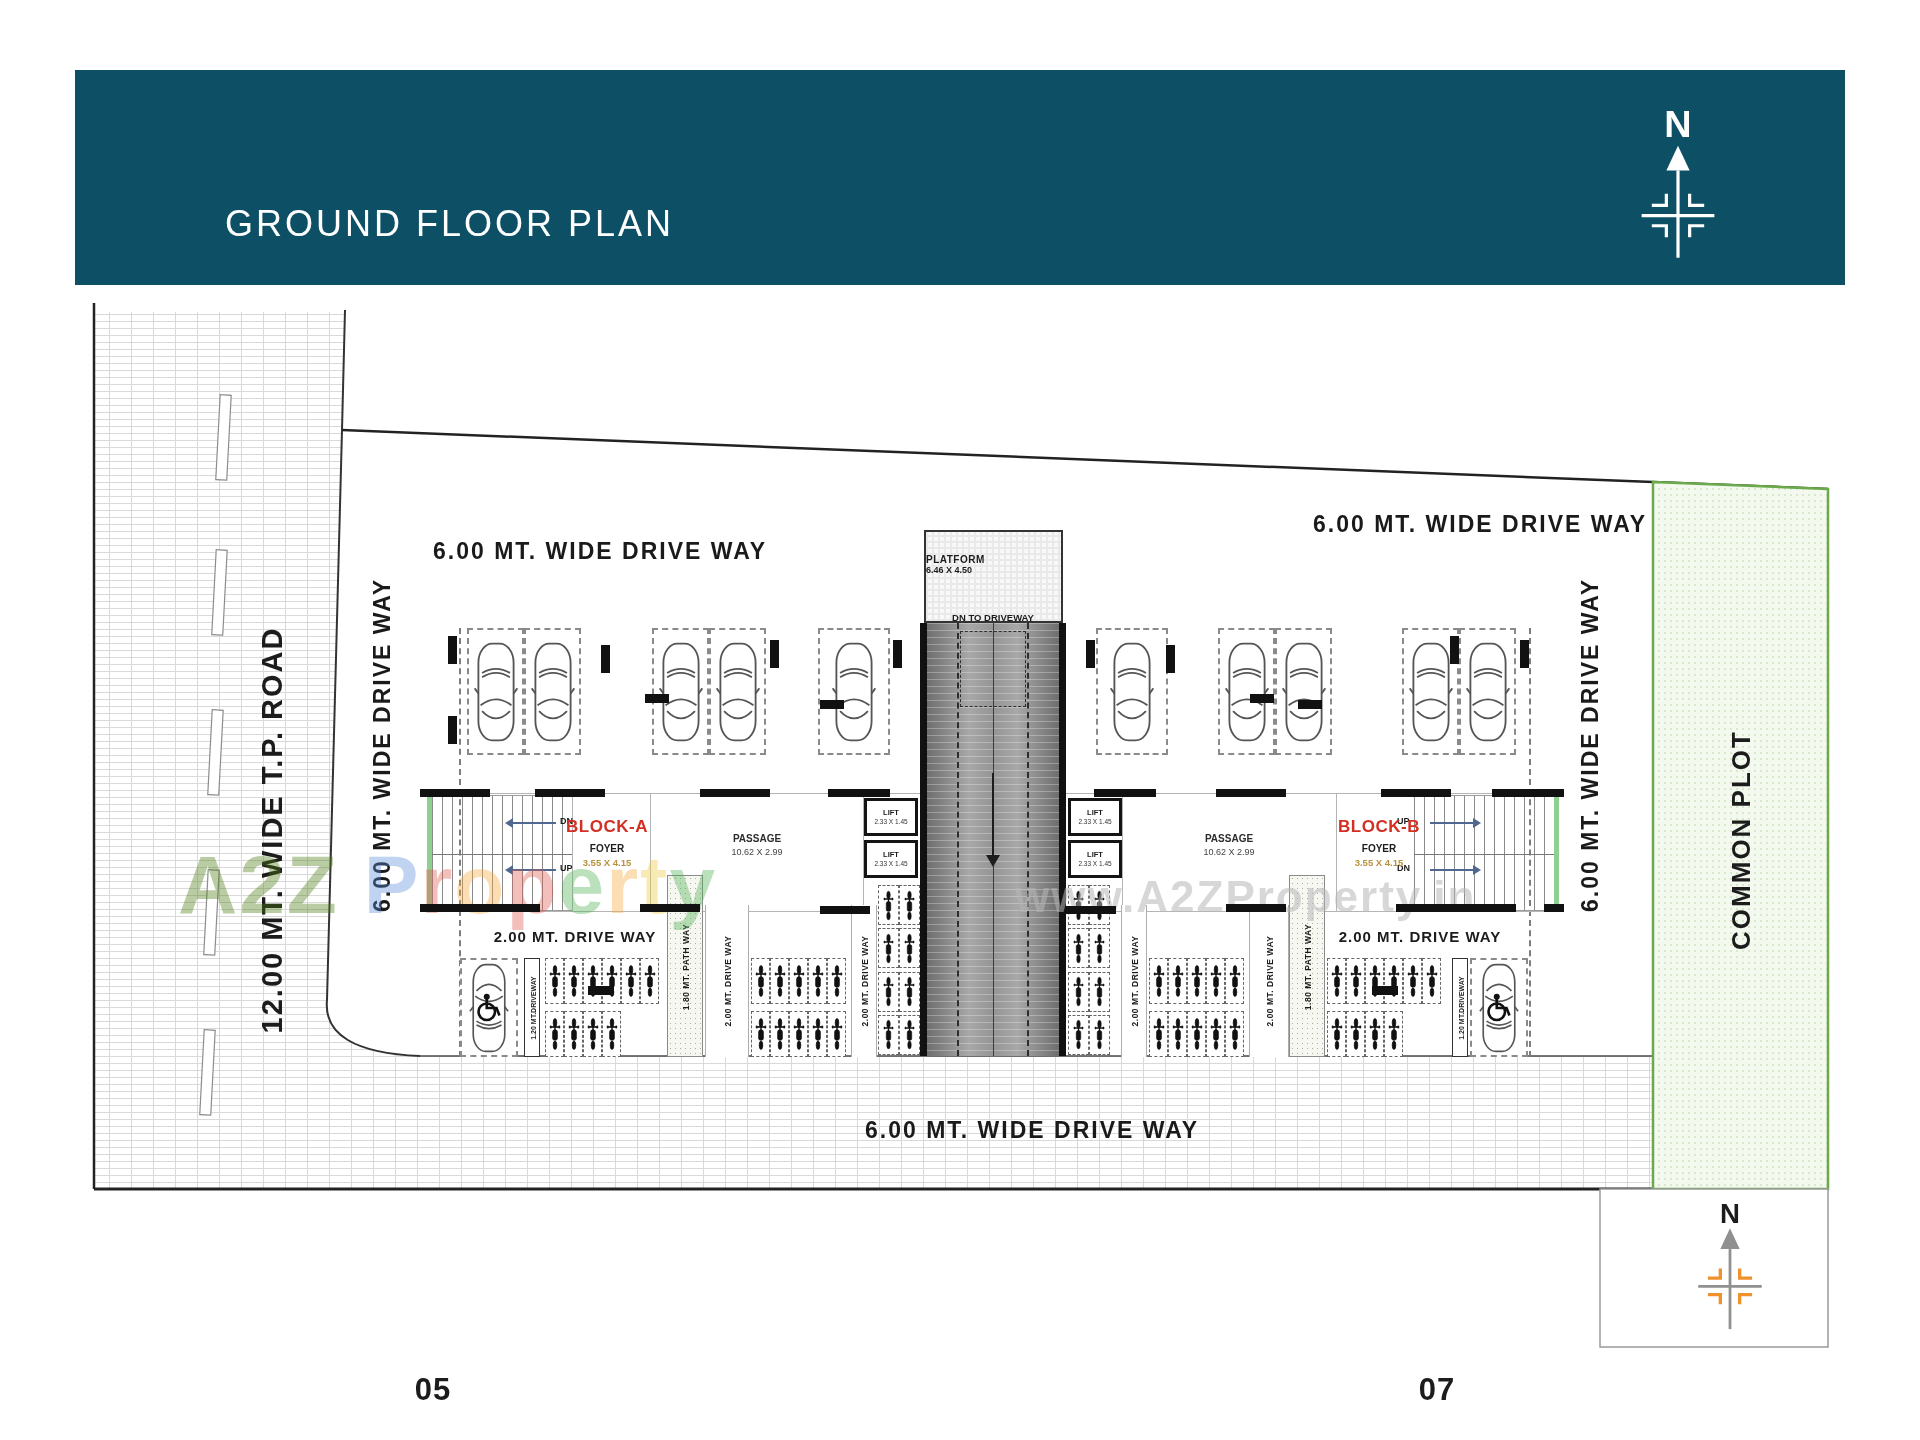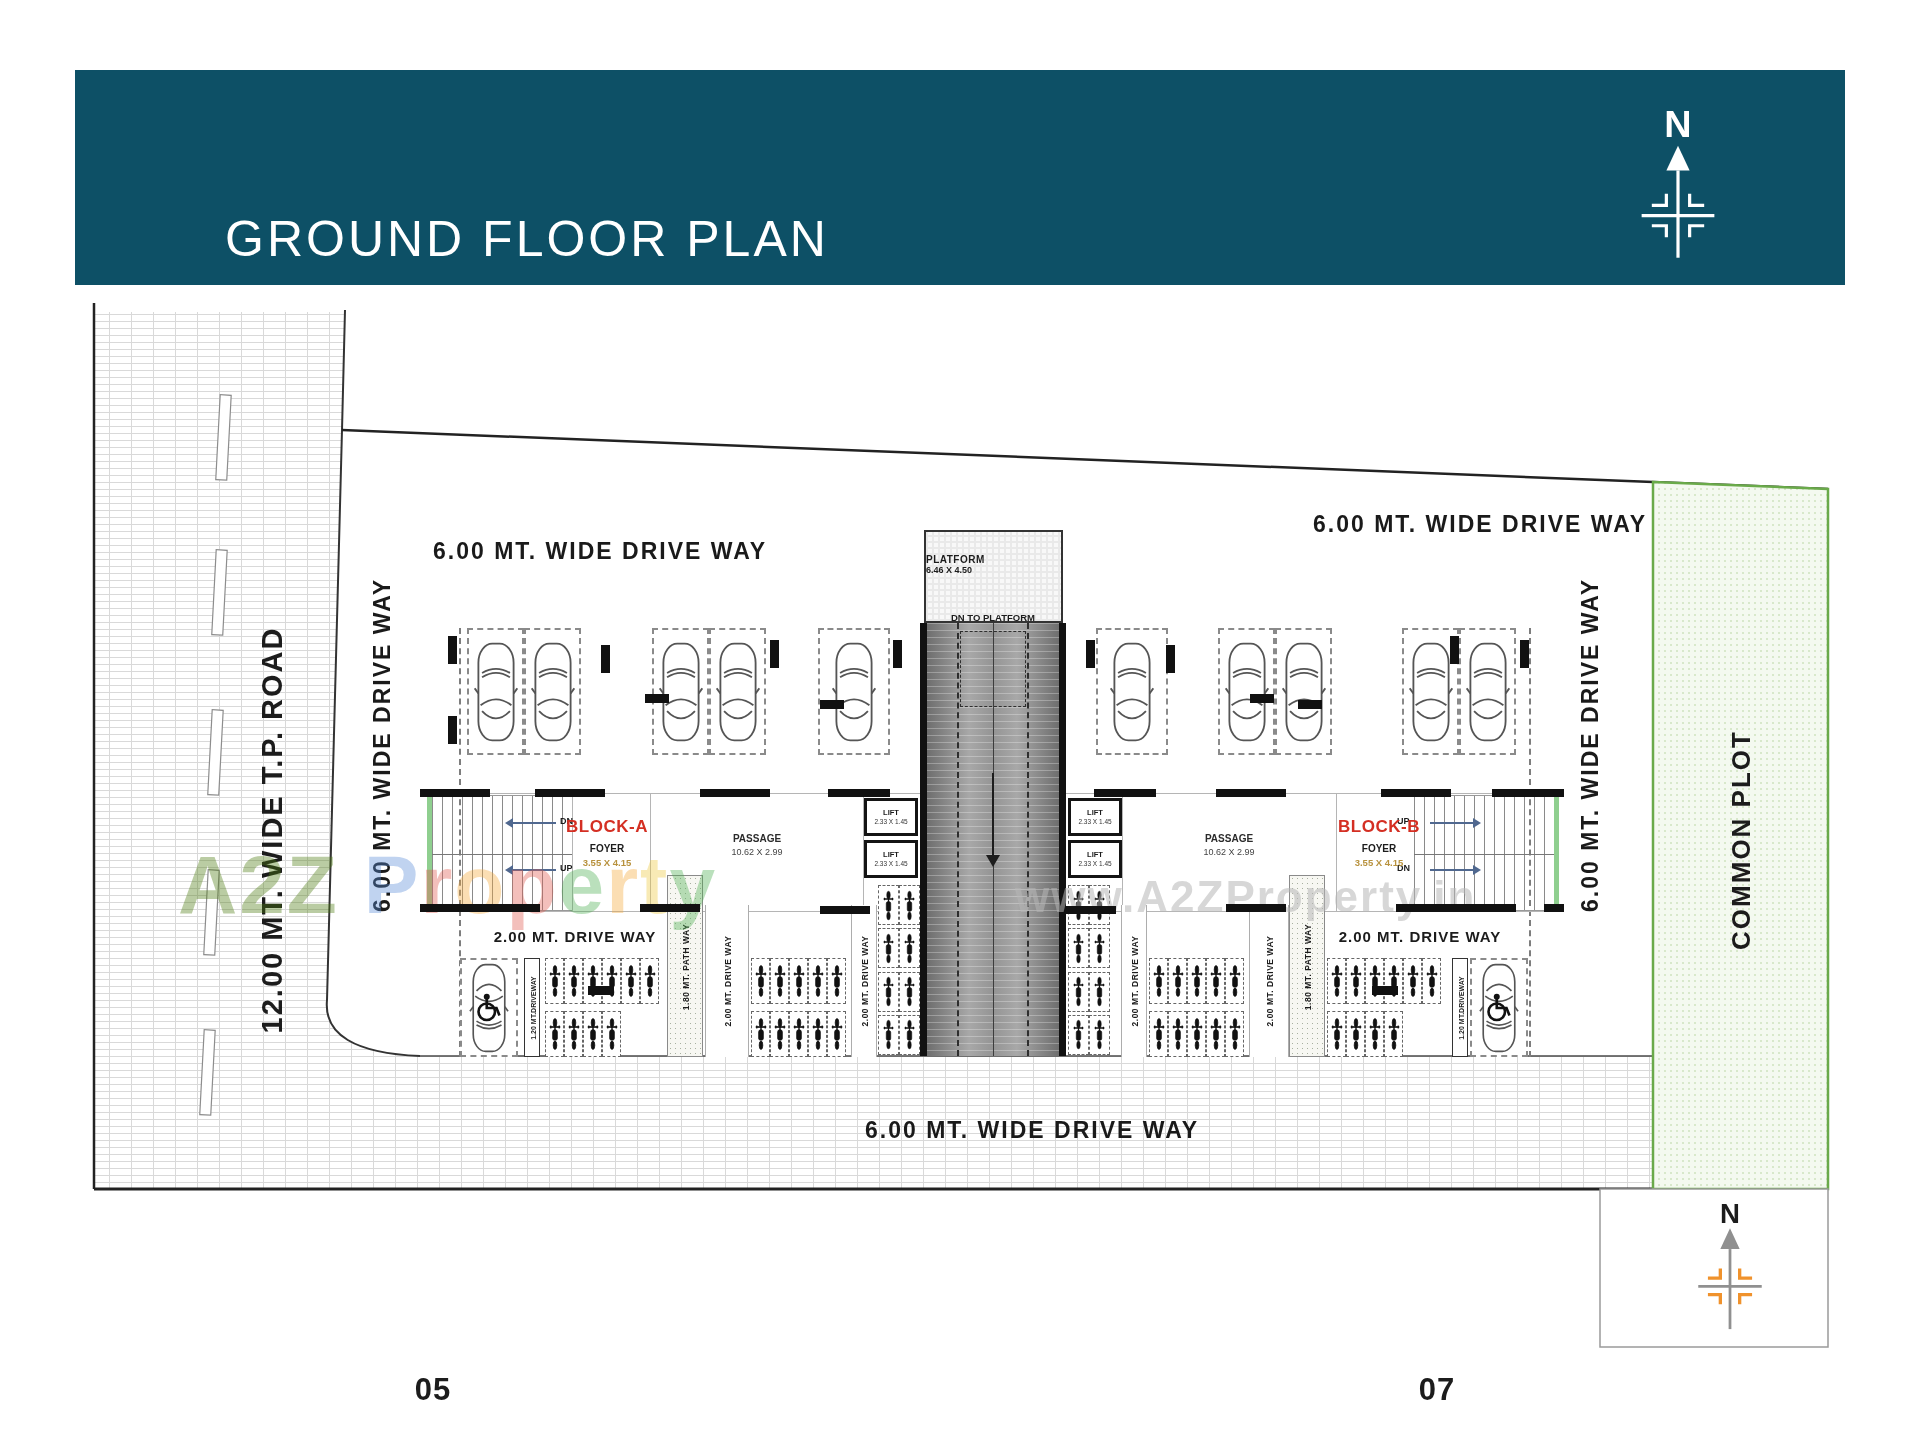--- a/index.html
+++ b/index.html
@@ -1,21 +1,21 @@
 <!DOCTYPE html>
 <html><head>
 <meta charset="utf-8">
 <style>
   html,body{margin:0;padding:0;background:#ffffff;}
   #page{position:relative;width:1920px;height:1440px;background:#fff;overflow:hidden;
         font-family:"Liberation Sans", sans-serif;color:#1c1c1c;}
   .abs{position:absolute;}
   
   #header{position:absolute;left:75px;top:70px;width:1770px;height:215px;background:#0d5066;}
-  #title{position:absolute;left:150px;top:133px;font-size:50px;letter-spacing:3px;color:#fff;font-weight:400;margin-top:7px;}
+  #title{position:absolute;left:150px;top:133px;font-size:36px;letter-spacing:3px;color:#fff;font-weight:400;}
   
   .h{position:absolute;transform:translate(-50%,-50%);white-space:nowrap;}
   .v{position:absolute;transform:translate(-50%,-50%) rotate(-90deg);white-space:nowrap;}
   .big{font-weight:bold;font-size:23px;letter-spacing:2px;color:#1a1a1a;}
   .roadlbl{font-weight:bold;font-size:29px;letter-spacing:2px;}
   .plotlbl{font-weight:bold;font-size:26px;letter-spacing:2px;}
   .midlbl{font-weight:bold;font-size:15px;letter-spacing:1px;}
   .striplbl{font-weight:bold;font-size:8.5px;letter-spacing:.5px;}
   .tinylbl{font-weight:bold;font-size:7px;}
   .pagenum{font-weight:bold;font-size:31px;letter-spacing:1px;}
@@ -278,21 +278,21 @@
   </div>
   <div class="lift" style="left:1068px;top:840px;width:54px;height:38px;">
     <span class="l1">LIFT</span>
     <span class="l2">2.33 X 1.45</span>
   </div>
 
   <div id="platform">
     <div class="p1">PLATFORM</div>
     <div class="p2">6.46 X 4.50</div>
   </div>
-  <div class="h basementlbl" style="left:993px;top:617px;">DN TO PLATFORM</div>
+  <div class="h basementlbl" style="left:993px;top:617px;">DN TO DRIVEWAY</div>
   <div class="wall" style="left:920px;top:623px;width:7px;height:433px;"></div>
   <div class="wall" style="left:1059px;top:623px;width:7px;height:433px;"></div>
   <div id="ramp">
     <div class="mid"></div>
     <div class="dash" style="left:30px;"></div>
     <div class="dash" style="left:100px;"></div>
     <div class="dbox"></div>
     <div class="arr"></div>
   </div>
 

